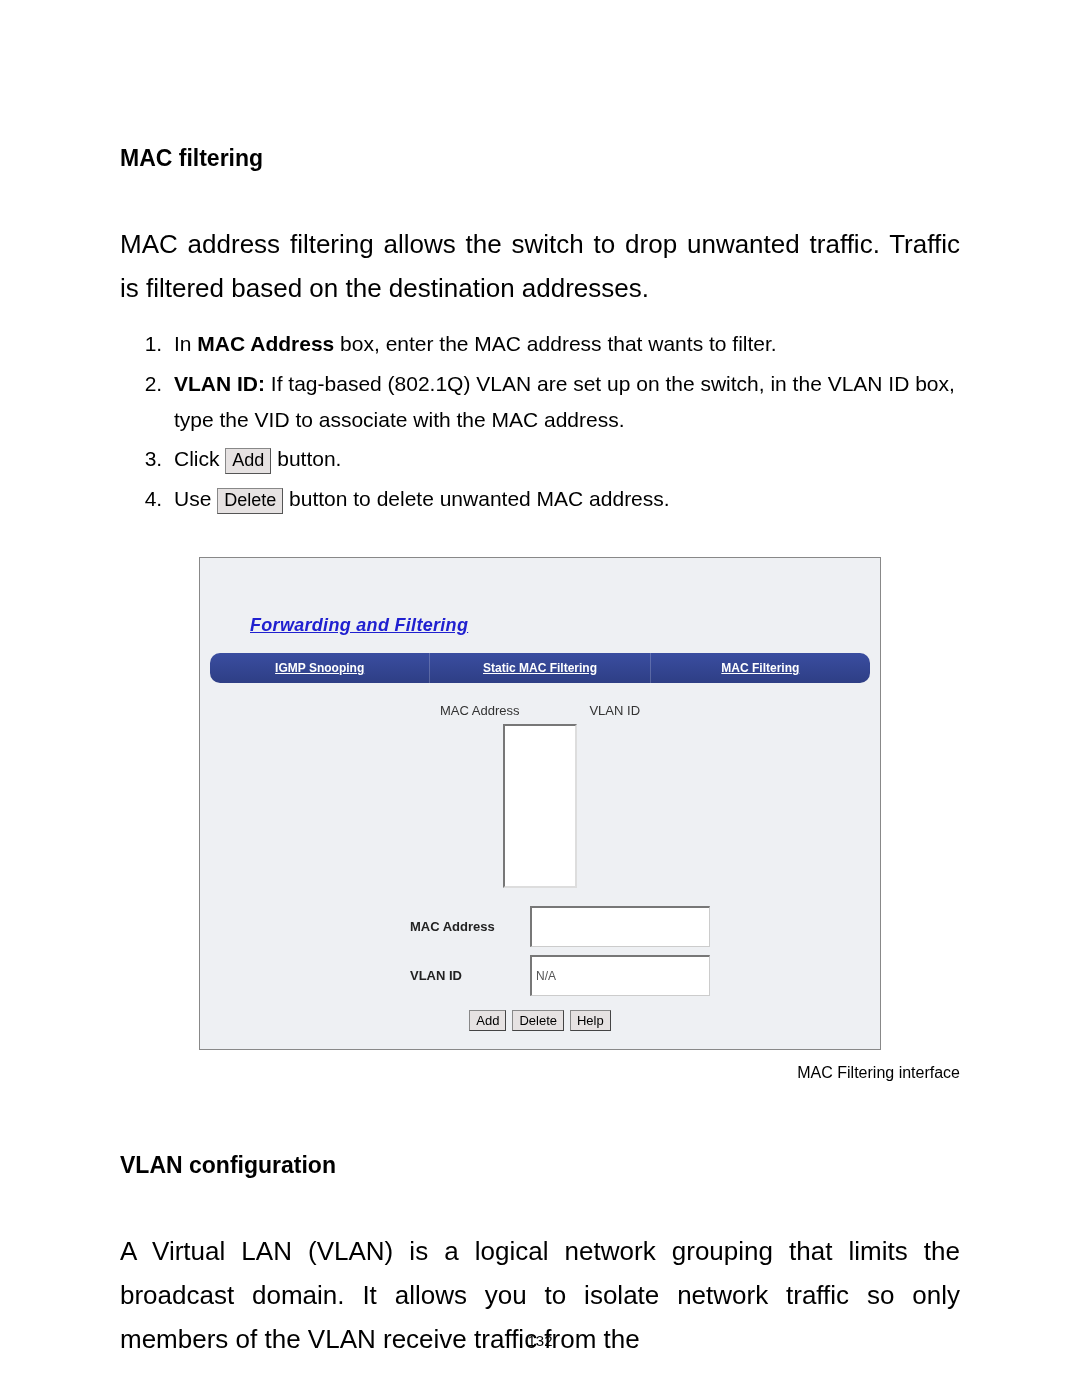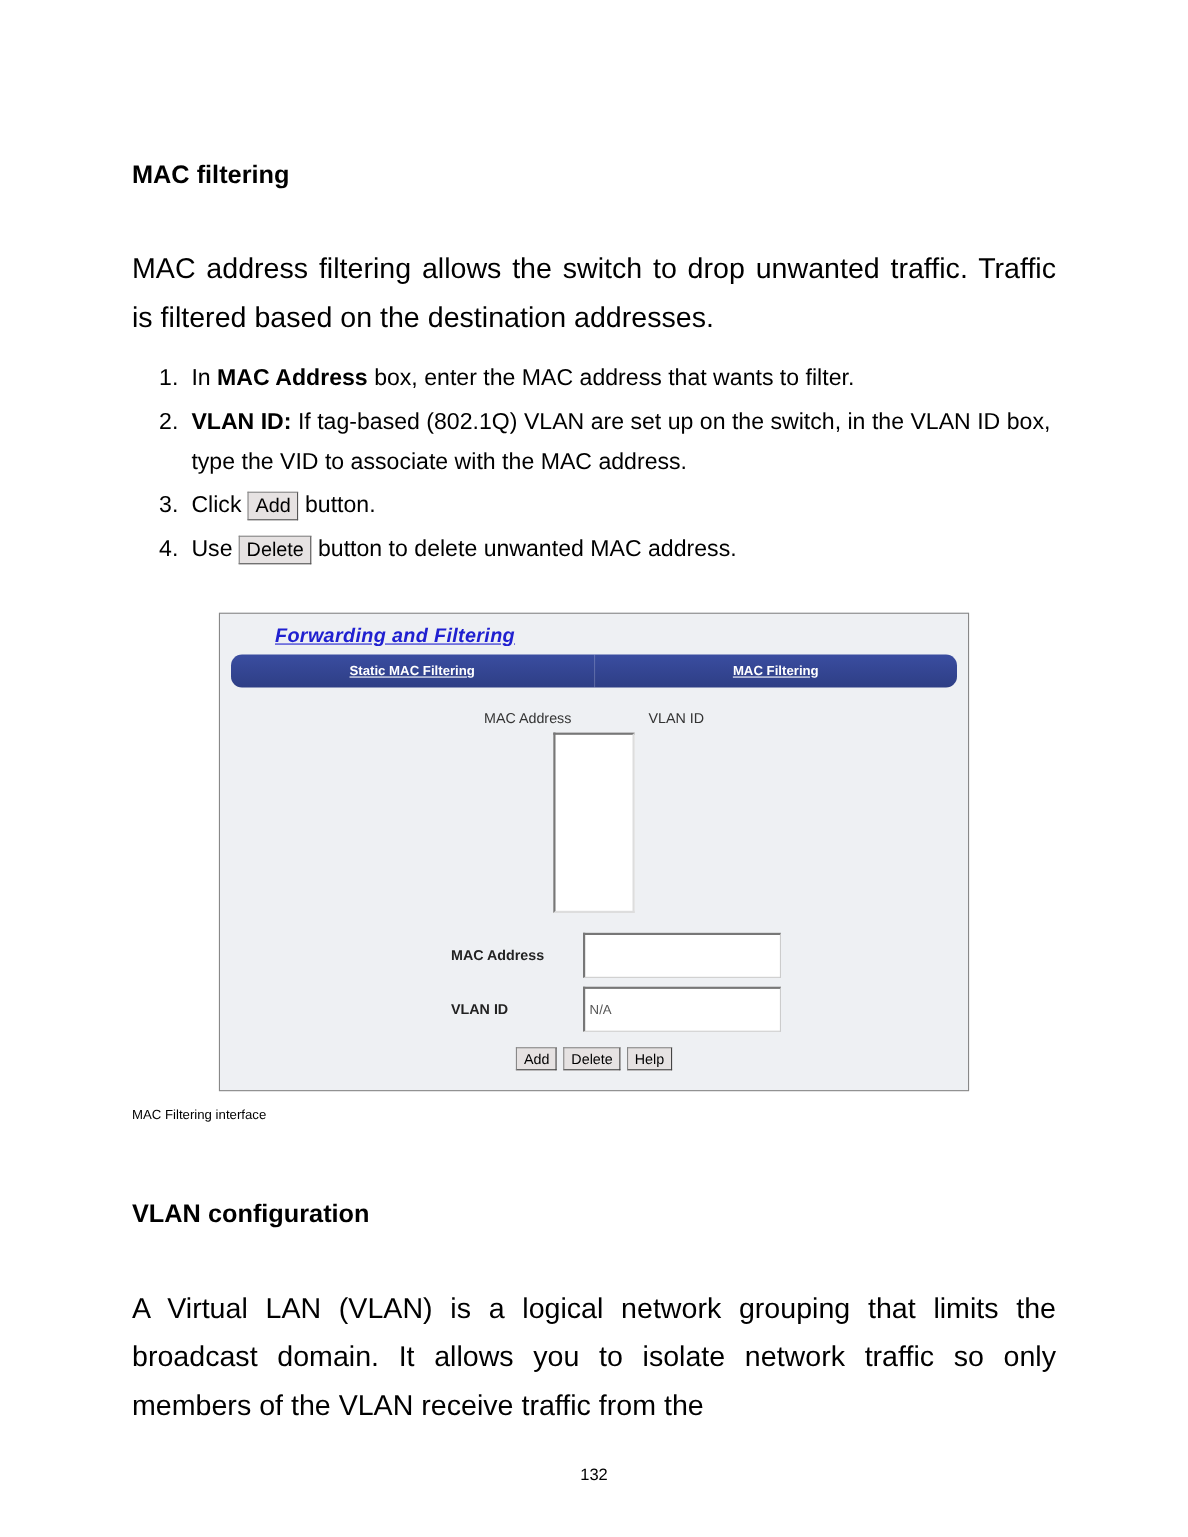--- a/index.html
+++ b/index.html
@@ -50,21 +50,22 @@
     vertical-align: baseline;
   }
   
   .ui-frame {
     width: 680px;
     margin: 30px auto 0 auto;
     border: 1px solid #888;
     background: #eef0f3;
   }
   .ui-title-row {
-    padding: 10px 0 6px 50px;
+    padding: 10px 0 17px 50px;
+    margin-top: 47px;
   }
   .ui-title {
     font-family: Verdana, Geneva, sans-serif;
     font-size: 18px;
     font-weight: bold;
     font-style: italic;
     color: #2020d0;
     text-decoration: underline;
     letter-spacing: 0.3px;
   }
@@ -149,22 +150,22 @@
   .ui-btn {
     background: #e6e2e2;
     border: 1px solid #888;
     border-right-color:#444;
     border-bottom-color:#444;
     font-size: 13px;
     padding: 2px 6px;
     font-family: Arial, sans-serif;
   }
   .caption {
-    text-align: left;
-    font-size: 12px;
+    text-align: right;
+    font-size: 16px;
     margin-top: 14px;
   }
   .page-num {
     position: absolute;
     bottom: 48px;
     width: 100%;
     left: 0;
     text-align: center;
     font-size: 15px;
   }
@@ -195,20 +196,21 @@
       <span class="btn-inline">Delete</span>
       <span> button to delete unwanted MAC address.</span>
     </li>
   </ol>
 
   <div class="ui-frame">
     <div class="ui-title-row">
       <span class="ui-title">Forwarding and Filtering</span>
     </div>
     <div class="ui-tabs">
+      <div class="ui-tab">IGMP Snooping</div>
       <div class="ui-tab">Static MAC Filtering</div>
       <div class="ui-tab">MAC Filtering</div>
     </div>
     <div class="ui-body">
       <div class="header-row">
         <span>MAC Address</span>
         <span>VLAN ID</span>
       </div>
       <div class="listbox"></div>
       <div class="form-grid">

